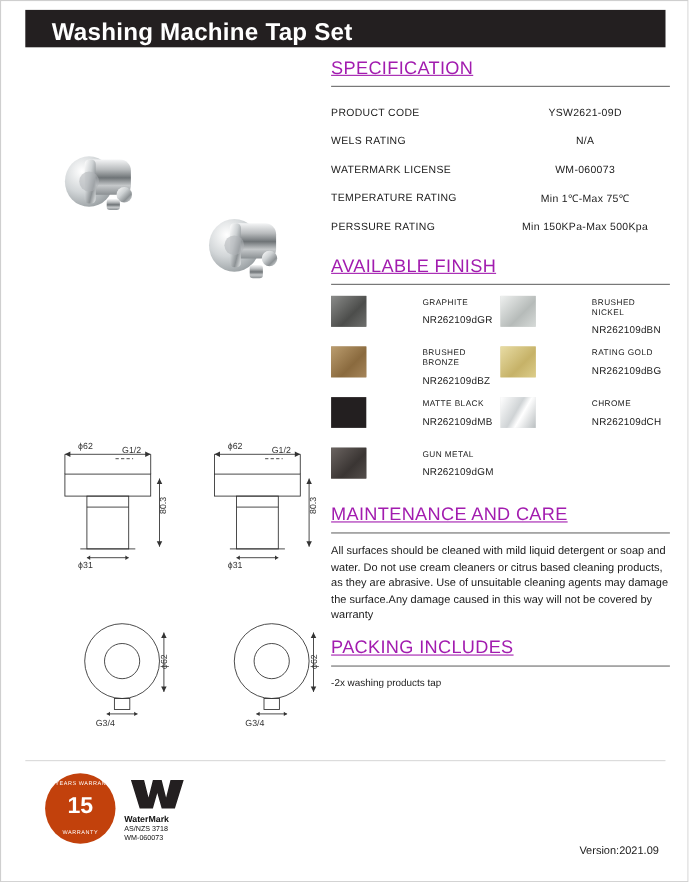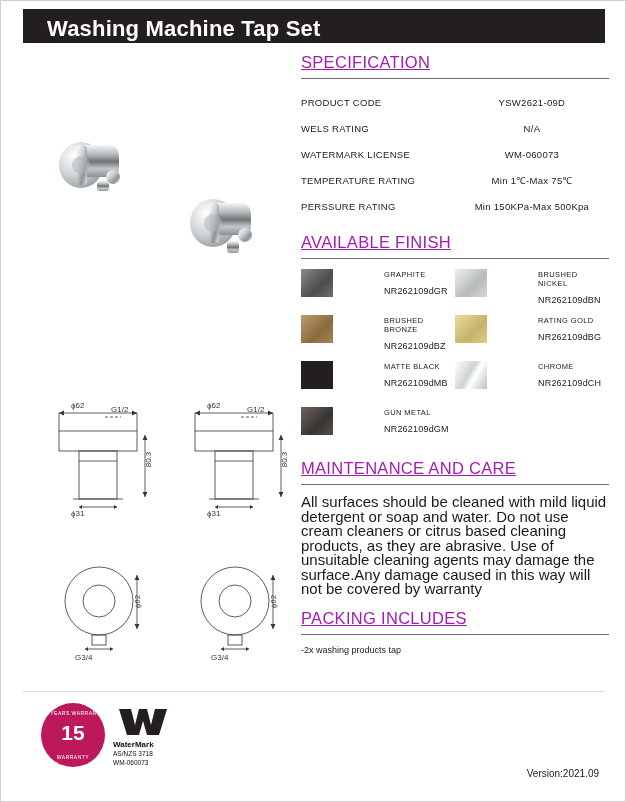--- a/index.html
+++ b/index.html
@@ -107,21 +107,21 @@
     letter-spacing: 0.4px;
     margin-bottom: 7px;
   }
   .finish-code {
     font-size: 9px;
     color: #1a1a1a;
     letter-spacing: 0.2px;
   }
 
   .care-body {
-    font-size: 15px;
+    font-size: 10px;
     line-height: 14.5px;
     color: #1a1a1a;
     margin-top: 6px;
   }
   .packing-body {
     font-size: 9px;
     color: #1a1a1a;
     margin-top: 8px;
   }
 
@@ -157,21 +157,21 @@
     font-size: 10px;
     color: #1a1a1a;
   }
   .warranty-badge {
     position: absolute;
     left: 40px;
     top: 702px;
     width: 64px;
     height: 64px;
     border-radius: 50%;
-    background: #be185d;
+    background: #c2410c;
     color: #ffffff;
   }
   .warranty-num {
     position: absolute;
     left: 0; right: 0;
     top: 18px;
     text-align: center;
     font-size: 21px;
     font-weight: bold;
     color: #ffffff;
@@ -312,21 +312,21 @@
       <div class="dim-label" style="left:88px;top:12px;">G1/2</div>
       <div class="dim-label" style="left:118px;top:62px;transform:rotate(-90deg);">80.3</div>
       <div class="dim-label" style="left:48px;top:116px;">ϕ31</div>
 
       <div class="dim-label" style="left:184px;top:8px;">ϕ62</div>
       <div class="dim-label" style="left:224px;top:12px;">G1/2</div>
       <div class="dim-label" style="left:254px;top:62px;transform:rotate(-90deg);">80.3</div>
       <div class="dim-label" style="left:184px;top:116px;">ϕ31</div>
     </div>
 
-    <div class="photo-area" style="left:0;top:500px;width:272px;height:130px;">
+    <div class="photo-area" style="left:12px;top:500px;width:272px;height:130px;">
       <svg width="272" height="130" viewBox="0 0 272 130">
         <g stroke="#333" stroke-width="0.8" fill="none">
 
           <g transform="translate(14,8)">
             <circle cx="62" cy="40" r="34"></circle>
             <circle cx="62" cy="40" r="16"></circle>
             <rect x="55" y="74" width="14" height="10"></rect>
             <line x1="48" y1="88" x2="76" y2="88"></line>
             <path d="M48 88 l3 -2 v4 z" fill="#333" stroke="none"></path>
             <path d="M76 88 l-3 -2 v4 z" fill="#333" stroke="none"></path>

